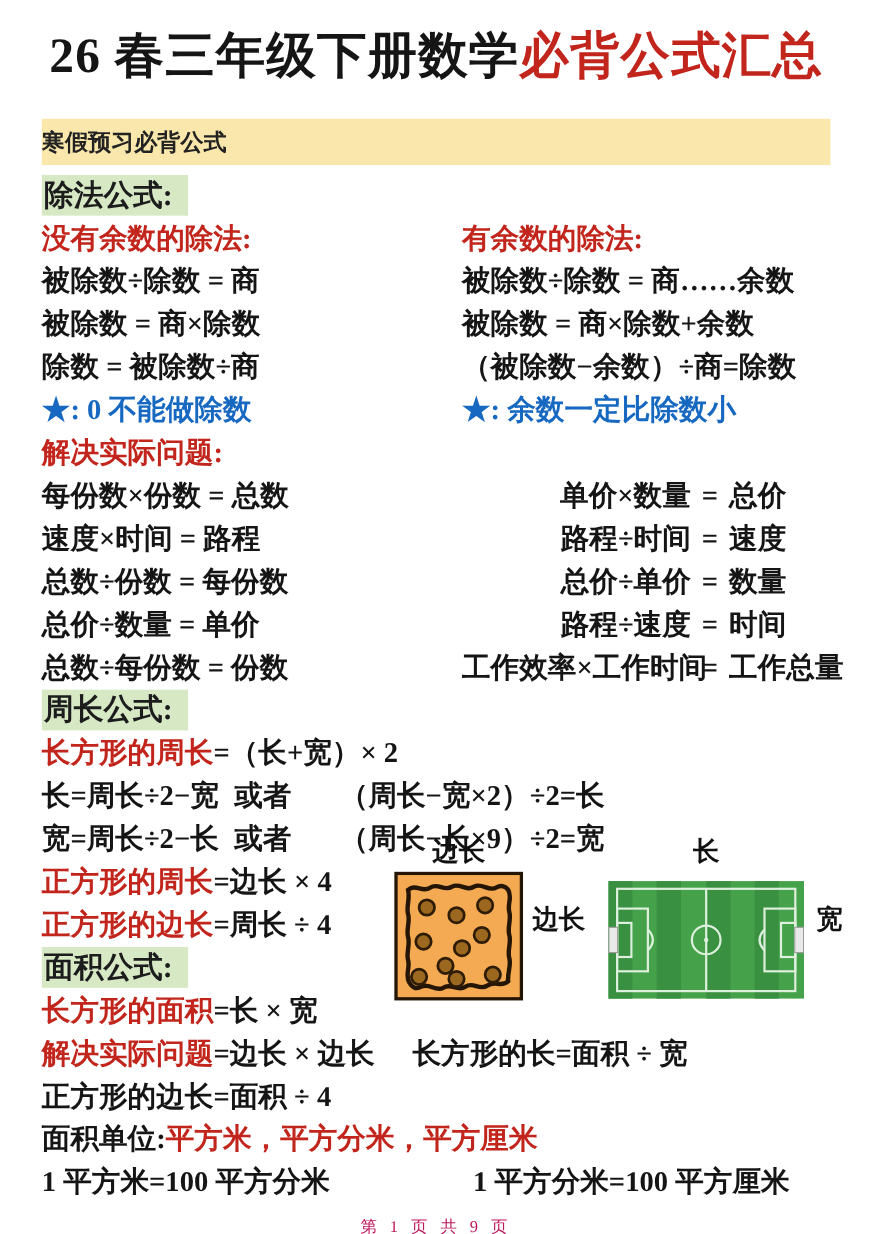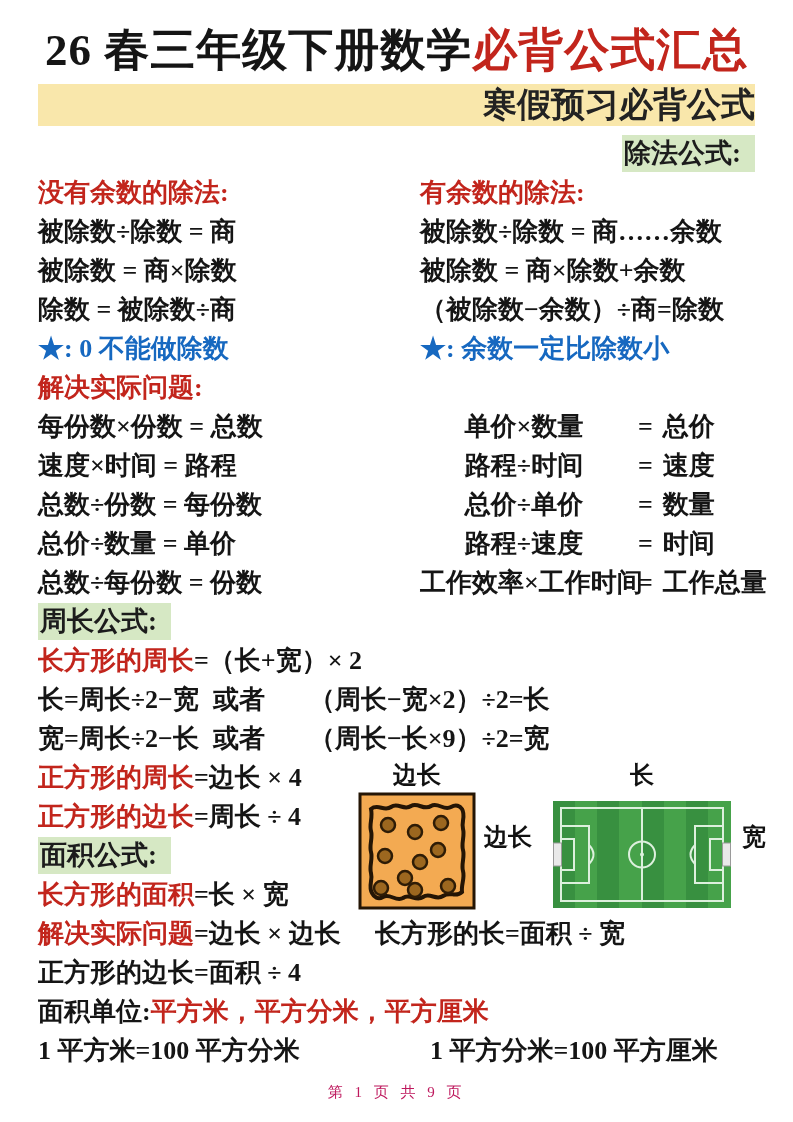--- a/index.html
+++ b/index.html
@@ -8,33 +8,33 @@
     font-family:"Liberation Serif","DejaVu Serif",serif;
     color:#151515;position:relative;overflow:hidden;
   }
   .content{padding:20px 38px 0 38px;position:relative;}
   .doc-title{
     text-align:center;font-size:45px;font-weight:bold;
     height:60px;line-height:60px;white-space:nowrap;letter-spacing:1px;
   }
   .doc-title .t-red{color:#c2251c;}
   .banner{
-    margin-top:4px;height:42px;line-height:42px;background:#f9e7ab;
-    text-align:right;font-size:34px;font-weight:bold;color:#222;
+    margin-top:28px;height:42px;line-height:42px;background:#f9e7ab;
+    text-align:left;font-size:21px;font-weight:bold;color:#222;
   }
   .row{height:39px;line-height:39px;font-size:26px;font-weight:bold;white-space:nowrap;}
   .row2col{display:grid;grid-template-columns:382px auto;}
-  .hl-row{margin-top:8px;text-align:right;}
+  .hl-row{margin-top:8px;}
   .hl{
     display:inline-block;background:#d6e8c4;color:#1c1c1c;
     font-size:27px;font-weight:bold;padding:0 14px 0 2px;line-height:37px;
   }
   .red{color:#c2251c;}
   .blue{color:#1668c0;}
-  .eqr{display:inline-block;width:208px;text-align:center;}
+  .eqr{display:inline-block;width:208px;text-align:right;}
   .eqs{display:inline-block;padding:0 10px;}
   .or-word{display:inline-block;margin:0 44px 0 14px;}
   .grid-a2{display:grid;grid-template-columns:337px auto;}
   .grid-conv{display:grid;grid-template-columns:392px auto;}
   .figures{position:absolute;left:0;top:0;width:793px;height:1122px;pointer-events:none;}
   .fig-label{position:absolute;font-size:24px;font-weight:bold;color:#111;line-height:30px;}
   .footer{
     text-align:center;font-size:15px;color:#be185d;margin-top:8px;height:28px;line-height:28px;
     letter-spacing:4px;
   }

